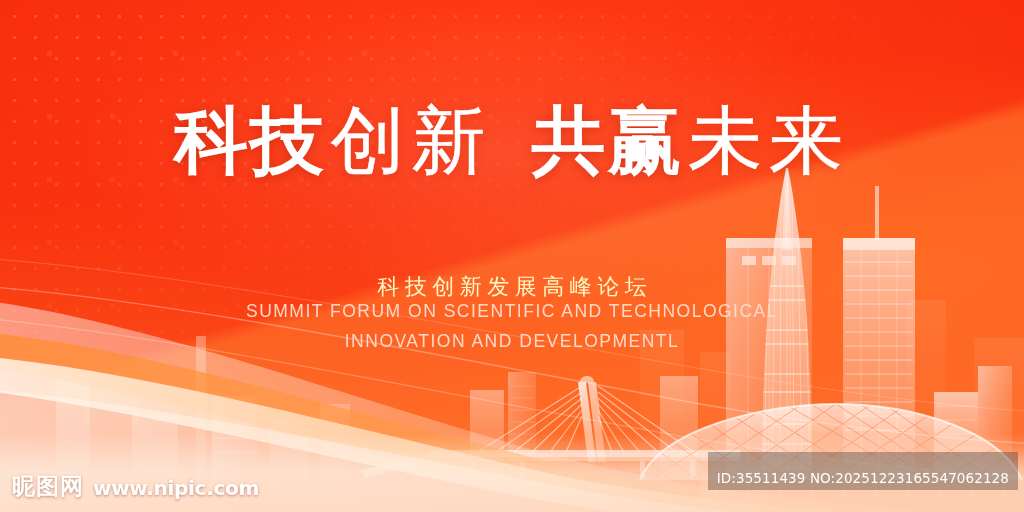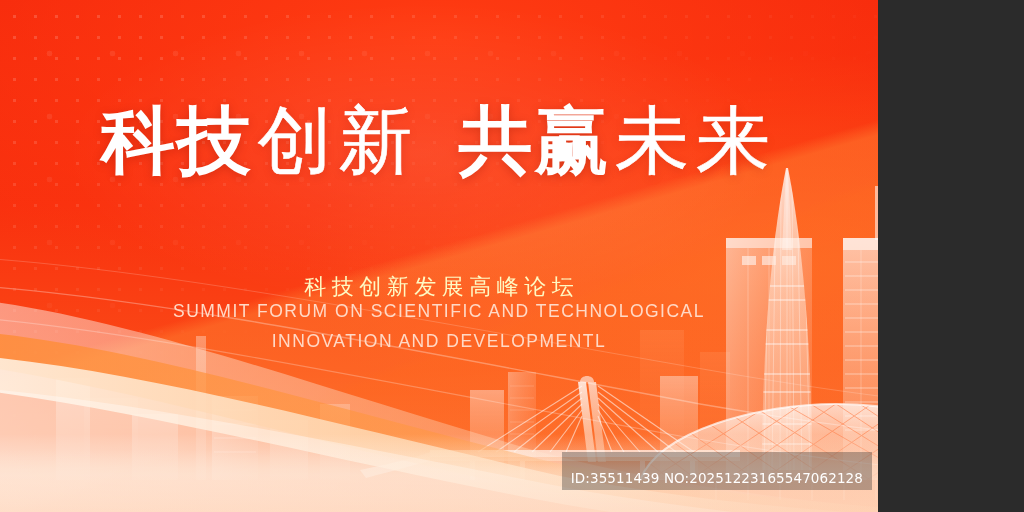--- a/index.html
+++ b/index.html
@@ -1,21 +1,21 @@
 <!DOCTYPE html>
 <html><head>
 <meta charset="utf-8">
 <style>
   html, body {
     margin: 0; padding: 0;
     background: #2b2b2b;
   }
   #poster {
     position: relative;
-    width: 878px;
+    width: 1024px;
     height: 512px;
     overflow: hidden;
     background: #f8290d;
     font-family: "Liberation Sans", sans-serif;
   }
 
   
   .layer { position: absolute; inset: 0; }
 
   
@@ -461,16 +461,20 @@
 
 
   <div class="forum-cn">科技创新发展高峰论坛</div>
 
   <div class="forum-en l2">INNOVATION AND DEVELOPMENTL</div>
 
   <div class="forum-en l1">SUMMIT FORUM ON SCIENTIFIC AND TECHNOLOGICAL</div>
 
   <div class="footer-fade"></div>
 
+  <div class="watermark">
+    <span class="wm-logo">昵图网</span>
+    <span class="wm-url">www.nipic.com</span>
+  </div>
 
   <div class="idplate">ID:35511439 NO:20251223165547062128</div>
 
 </div>
 
 </body></html>

